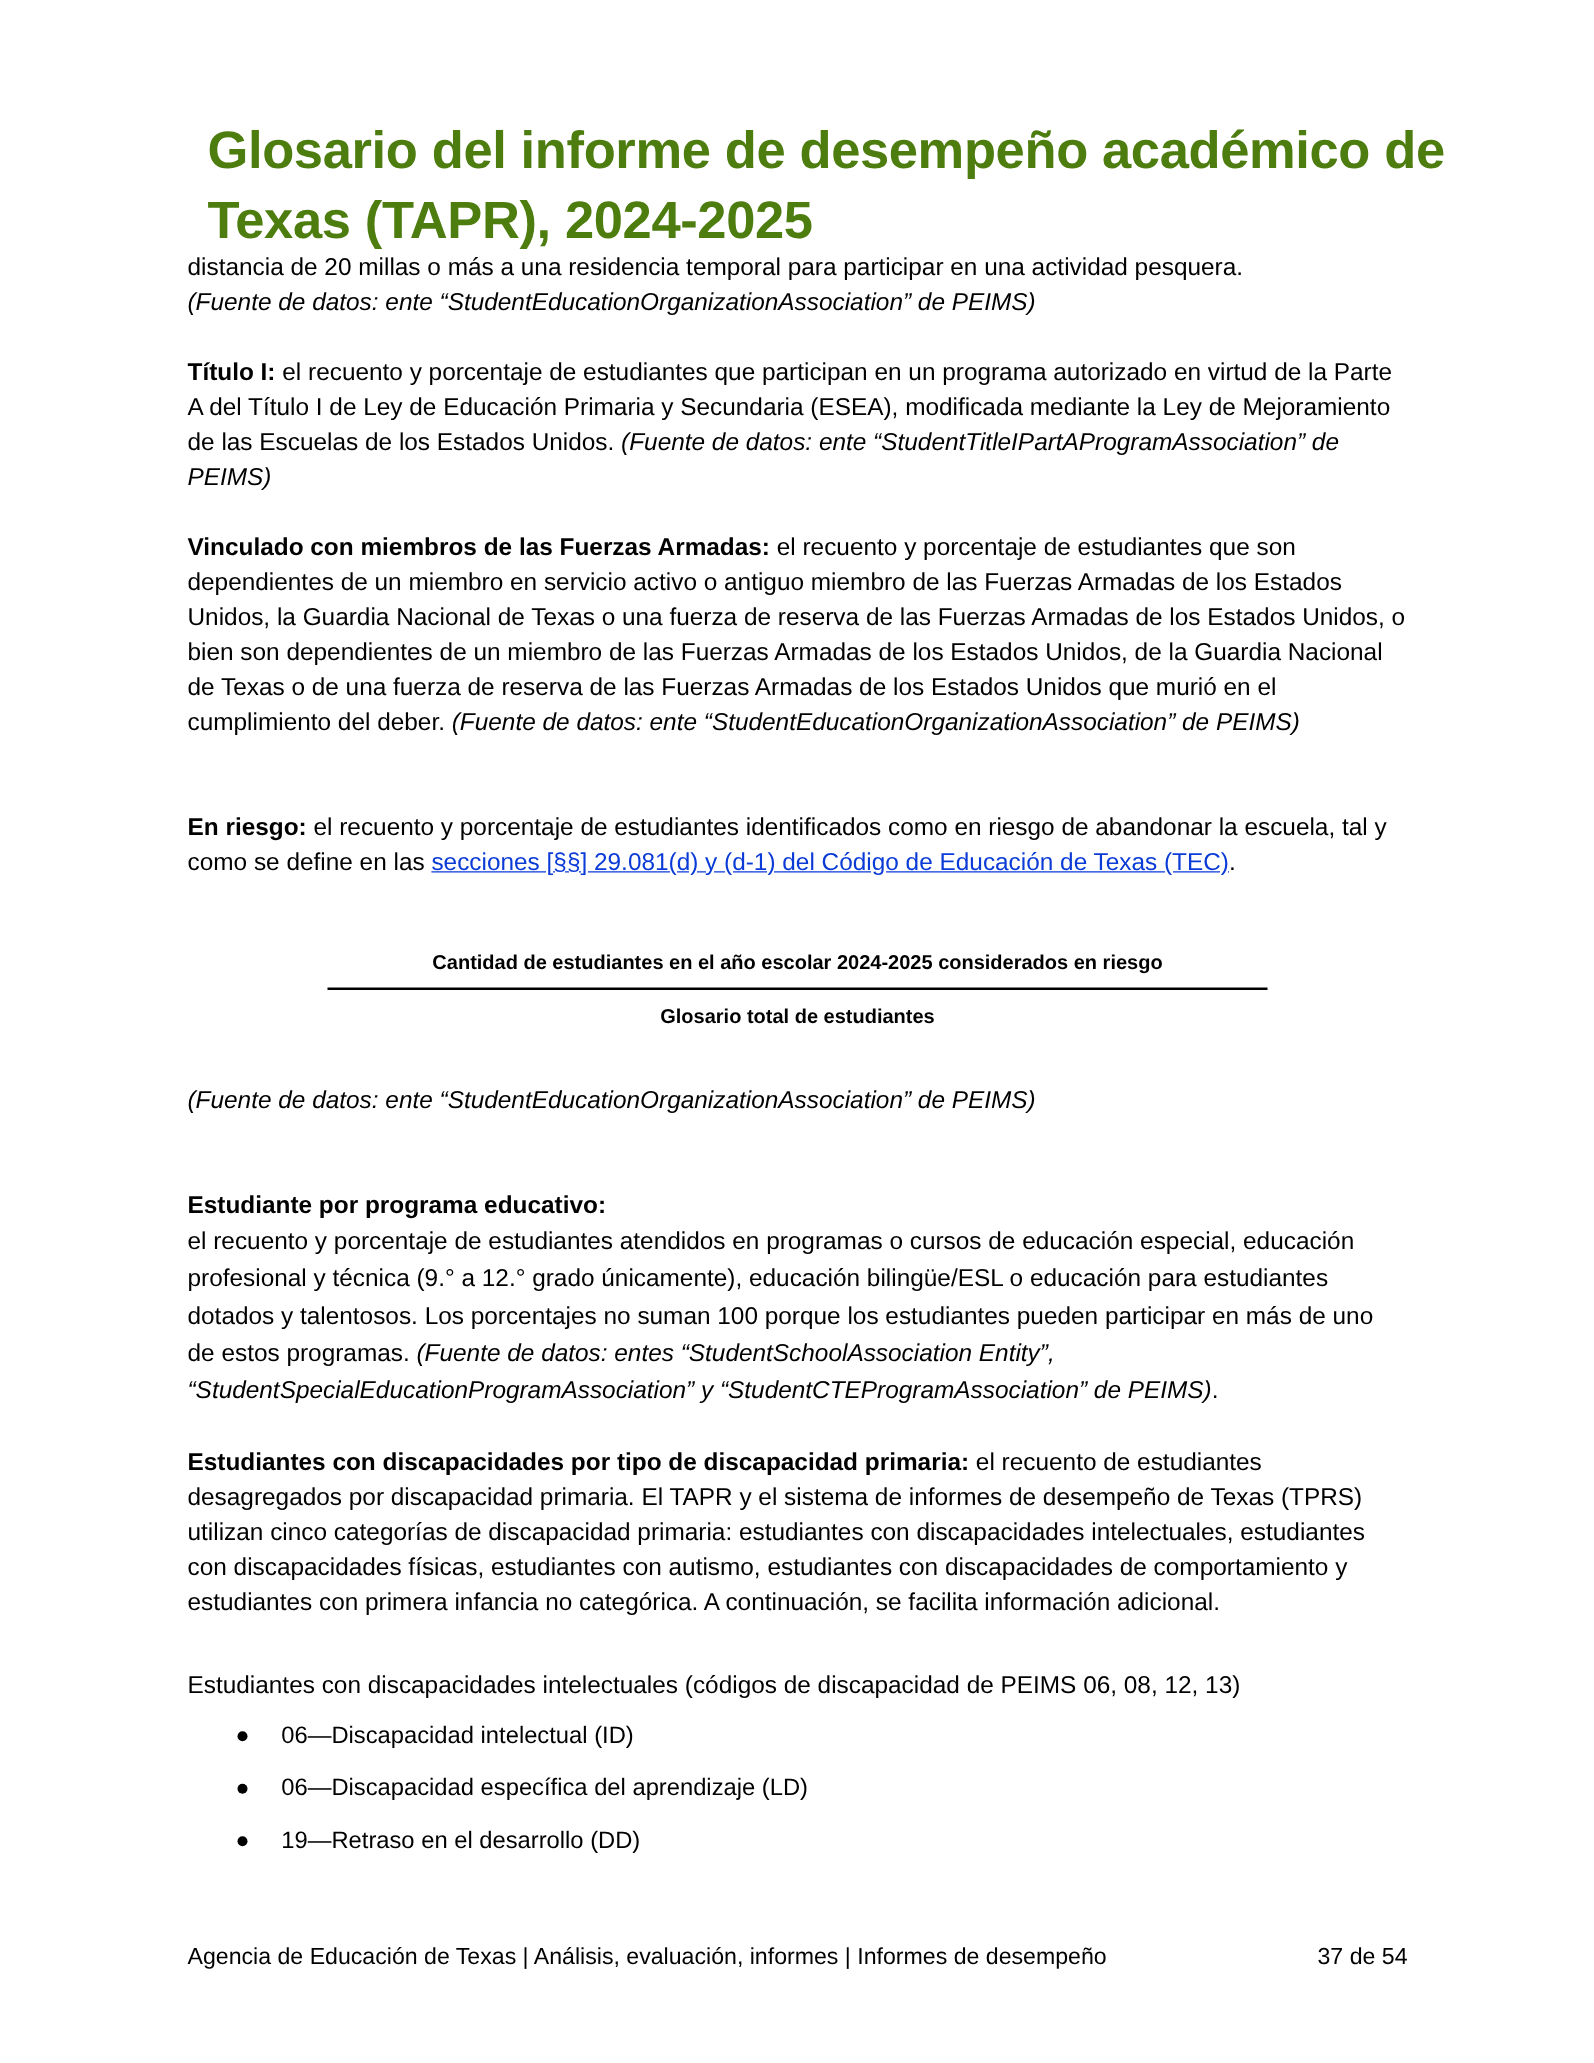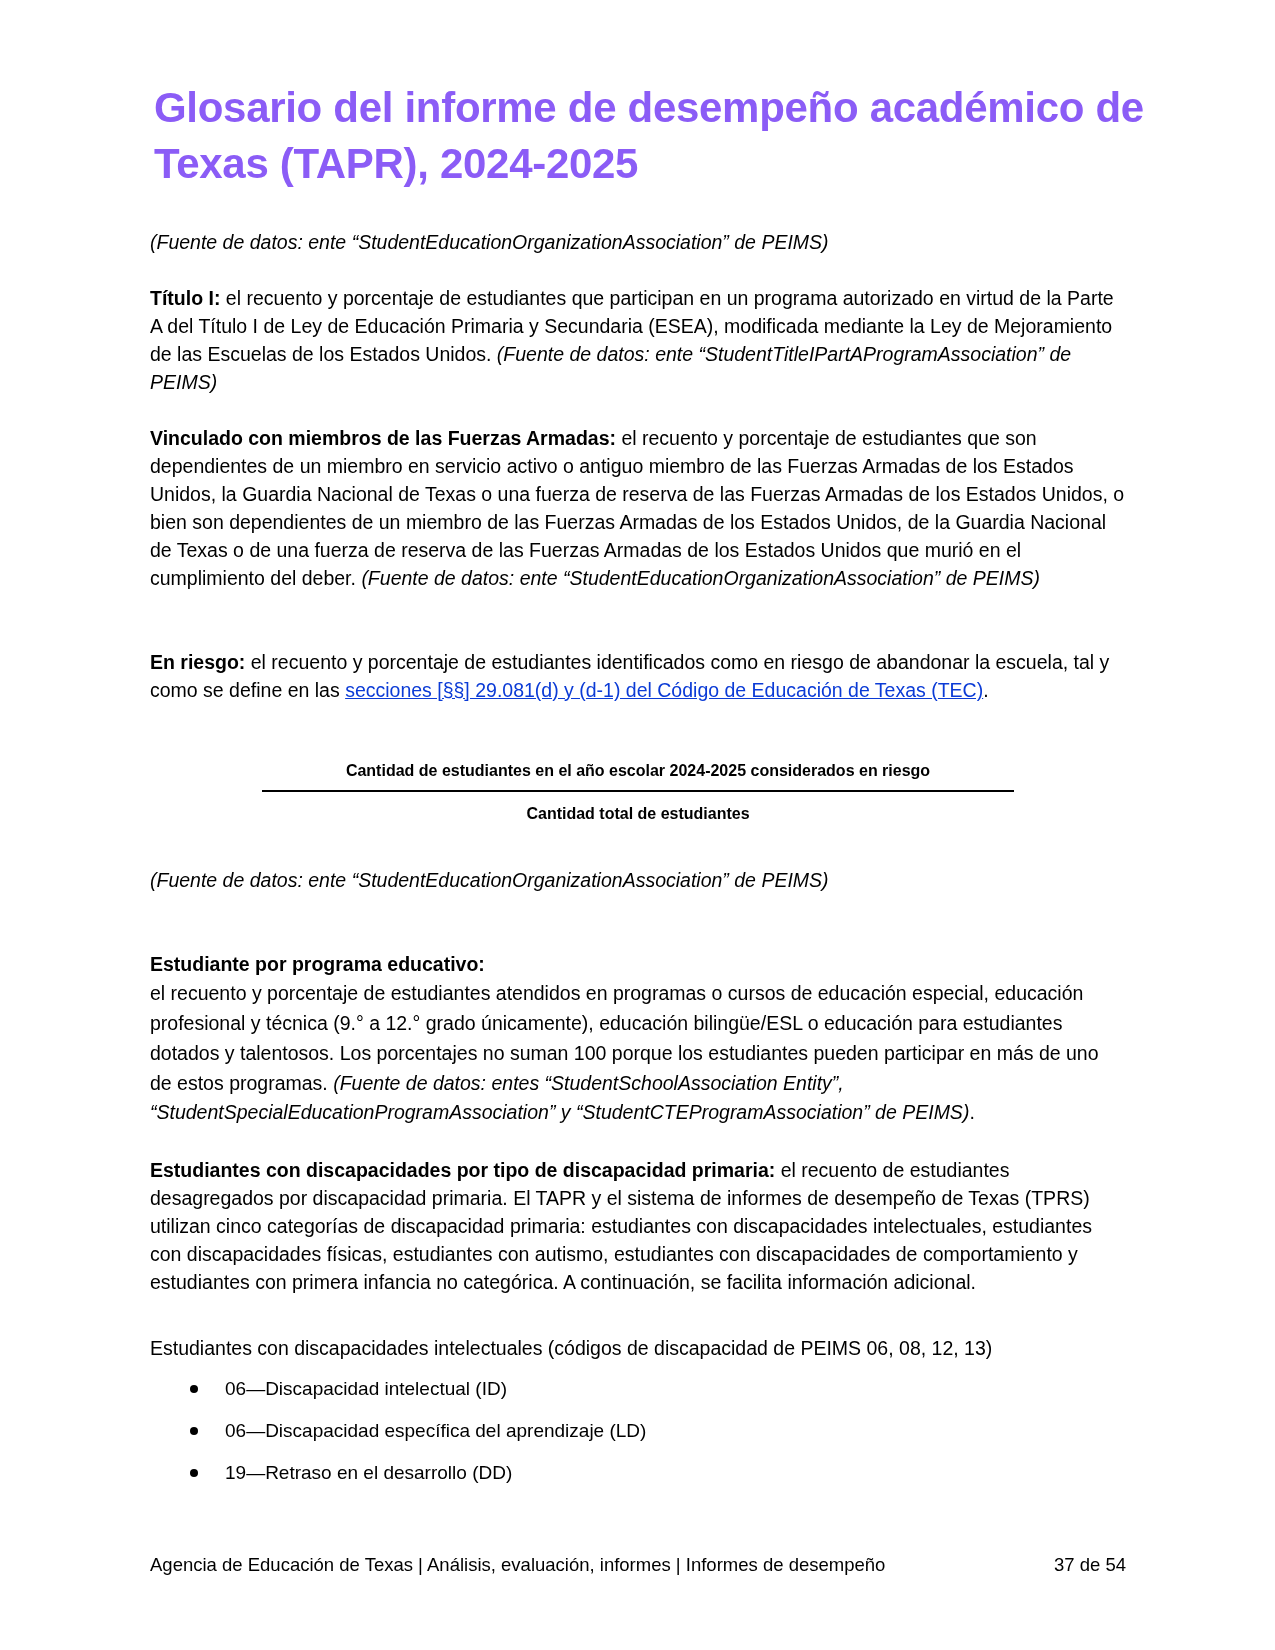--- a/index.html
+++ b/index.html
@@ -1,20 +1,20 @@
 <!DOCTYPE html>
 <html><head>
 <meta charset="utf-8">
 <style>
   html, body { margin: 0; padding: 0; background: #ffffff; }
   body { width: 1275px; height: 1650px; position: relative; overflow: hidden;
          font-family: "Liberation Sans", sans-serif; color: #000; }
-  .title { position: absolute; left: 150px; top: 76px; width: 1000px; margin: 4px;
+  .title { position: absolute; left: 150px; top: 76px; width: 1000px; margin: 16px;
            font-family: "Liberation Sans", sans-serif; font-weight: bold;
-           font-size: 42px; line-height: 56px; color: #8b5cf6; letter-spacing: -0.3px; }
+           font-size: 42px; line-height: 56px; color: #4d7c0f; letter-spacing: -0.3px; }
   .body-text { font-size: 19.5px; line-height: 28px; }
   .block { position: absolute; left: 150px; width: 975px; margin: 0; }
   .src { font-style: italic; }
   b { font-weight: bold; margin-top: 23px; }
   a.link { color: #1a0dab; color: #0b3bd6; }
   .fraction { position: absolute; left: 262px; width: 752px; text-align: center;
               font-weight: bold; font-size: 16px; }
   .fraction .num { height: 34px; line-height: 30px; border-bottom: 2px solid #000; }
   .fraction .den { margin-top: 8px; line-height: 28px; }
   ul.bullets { position: absolute; left: 150px; top: 1375px; margin: 0; padding: 0; list-style: none; }
@@ -24,39 +24,39 @@
   .footer { position: absolute; top: 1552px; left: 150px; width: 980px; font-size: 18.5px; line-height: 26px; }
   .footer .left { position: absolute; left: 0; }
   .footer .right { position: absolute; left: 904px; }
 </style>
 </head>
 <body>
 
 <h1 class="title">Glosario del informe de desempeño académico de Texas (TAPR), 2024-2025</h1>
 
 <p class="block body-text" style="top:200px;">
-  <br>
+  <span>distancia de 20 millas o más a una residencia temporal para participar en una actividad pesquera.</span><br>
   <span class="src">(Fuente de datos: ente “StudentEducationOrganizationAssociation” de PEIMS)</span>
 </p>
 
 <p class="block body-text" style="top:284px;">
   <b>Título I:</b><span> el recuento y porcentaje de estudiantes que participan en un programa autorizado en virtud de la Parte A del Título I de Ley de Educación Primaria y Secundaria (ESEA), modificada mediante la Ley de Mejoramiento de las Escuelas de los Estados Unidos. </span><span class="src">(Fuente de datos: ente “StudentTitleIPartAProgramAssociation” de PEIMS)</span>
 </p>
 
 <p class="block body-text" style="top:424px;">
   <b>Vinculado con miembros de las Fuerzas Armadas:</b><span> el recuento y porcentaje de estudiantes que son dependientes de un miembro en servicio activo o antiguo miembro de las Fuerzas Armadas de los Estados Unidos, la Guardia Nacional de Texas o una fuerza de reserva de las Fuerzas Armadas de los Estados Unidos, o bien son dependientes de un miembro de las Fuerzas Armadas de los Estados Unidos, de la Guardia Nacional de Texas o de una fuerza de reserva de las Fuerzas Armadas de los Estados Unidos que murió en el cumplimiento del deber. </span><span class="src">(Fuente de datos: ente “StudentEducationOrganizationAssociation” de PEIMS)</span>
 </p>
 
 <p class="block body-text" style="top:648px;">
   <b>En riesgo:</b><span> el recuento y porcentaje de estudiantes identificados como en riesgo de abandonar la escuela, tal y como se define en las </span><a class="link" href="#">secciones [§§] 29.081(d) y (d-1) del Código de Educación de Texas (TEC)</a><span>.</span>
 </p>
 
 <div class="fraction" style="top:756px;">
   <div class="num">Cantidad de estudiantes en el año escolar 2024-2025 considerados en riesgo</div>
-  <div class="den">Cantidad total de estudiantes</div>
+  <div class="den">Glosario total de estudiantes</div>
 </div>
 
 <p class="block body-text src" style="top:866px;">(Fuente de datos: ente “StudentEducationOrganizationAssociation” de PEIMS)</p>
 
 <div class="block body-text" style="top:950px;">
   <b>Estudiante por programa educativo:</b><br>
   <span style="line-height:30px;">el recuento y porcentaje de estudiantes atendidos en programas o cursos de educación especial, educación profesional y técnica (9.° a 12.° grado únicamente), educación bilingüe/ESL o educación para estudiantes dotados y talentosos. Los porcentajes no suman 100 porque los estudiantes pueden participar en más de uno de estos programas. </span><span class="src">(Fuente de datos: entes “StudentSchoolAssociation Entity”, “StudentSpecialEducationProgramAssociation” y “StudentCTEProgramAssociation” de PEIMS)</span><span>.</span>
 </div>
 
 <p class="block body-text" style="top:1156px;">

